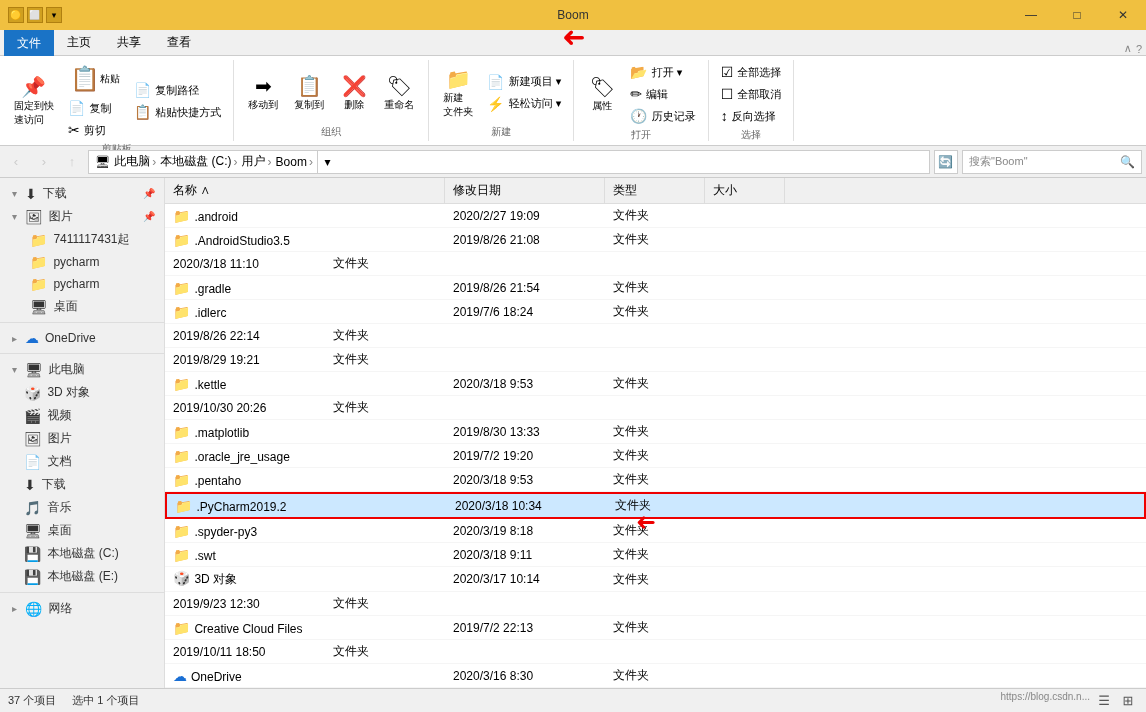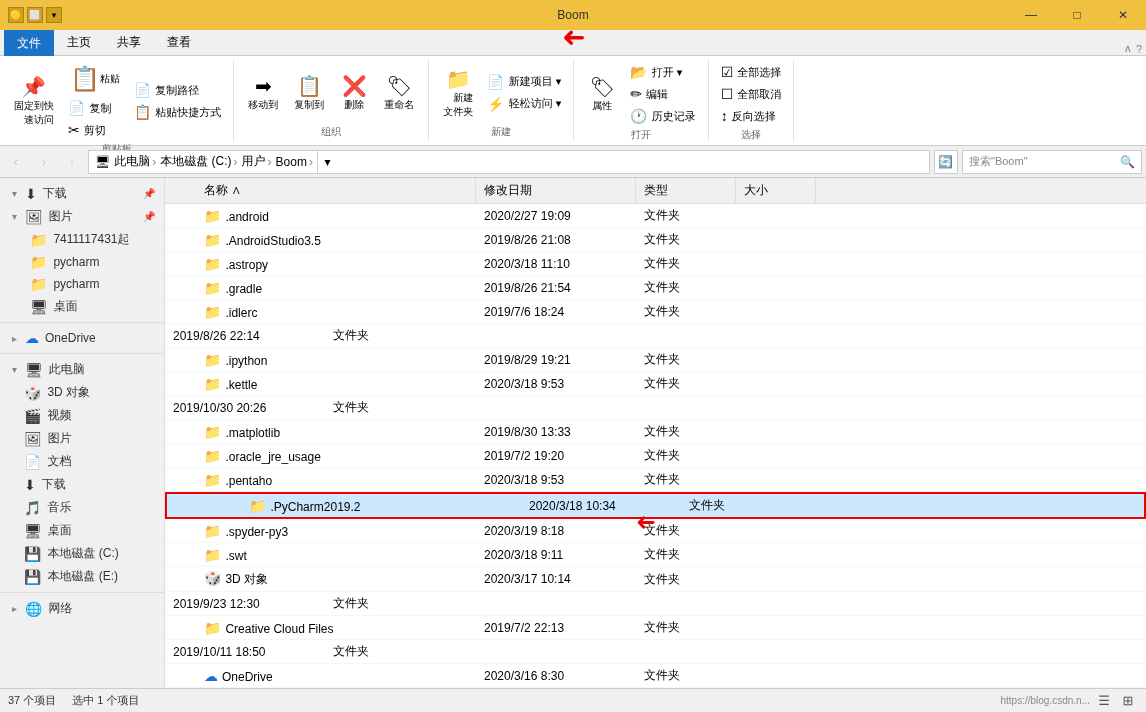--- a/index.html
+++ b/index.html
@@ -80,21 +80,21 @@
     .ribbon-btn {
       display: flex;
       flex-direction: column;
       align-items: center;
       padding: 3px 6px;
       cursor: pointer;
       border-radius: 3px;
       min-width: 40px;
     }
     .ribbon-btn .icon { font-size: 20px; }
-    .ribbon-btn .label { font-size: 10px; text-align: right; }
+    .ribbon-btn .label { font-size: 10px; text-align: left; }
     .ribbon-btn-sm {
       display: flex;
       align-items: center;
       gap: 4px;
       padding: 2px 4px;
       cursor: pointer;
       border-radius: 2px;
       font-size: 11px;
       white-space: nowrap;
     }
@@ -190,48 +190,48 @@
       position: sticky;
       top: 0;
       z-index: 1;
     }
     .file-list-header-col {
       padding: 4px 8px;
       cursor: pointer;
       user-select: none;
       border-right: 1px solid #ddd;
     }
-    .col-name { width: 280px; margin-left: 31px; }
+    .col-name { width: 280px; }
     .col-date { width: 160px; }
     .col-type { width: 100px; }
     .col-size { width: 80px; }
     .file-row {
       display: flex;
       align-items: center;
       font-size: 12px;
       cursor: pointer;
       border-bottom: 1px solid #f5f5f5;
     }
-    .file-row.selected { background: #cce8ff; border: 1px solid #7ec0ef; padding-left: 43px; }
+    .file-row.selected { background: #cce8ff; border: 1px solid #7ec0ef; }
     .file-cell { padding: 3px 8px; overflow: hidden; text-overflow: ellipsis; white-space: nowrap; }
     .file-icon { font-size: 14px; margin-right: 4px; }
 
     
     .status-bar {
       background: #f0f0f0;
       height: 24px;
       border-top: 1px solid #ccc;
       display: flex;
       align-items: center;
       padding: 0 8px;
       font-size: 11px;
       color: #333;
       gap: 16px;
     }
-    .status-right { margin-left: auto; display: flex; align-items: center; gap: 4px; }
+    .status-right { margin-left: auto; display: flex; gap: 4px; }
     .view-btn { width: 20px; height: 20px; display: flex; align-items: center; justify-content: center; cursor: pointer; font-size: 13px; color: #555; }
 
     
     ::-webkit-scrollbar { width: 10px; height: 10px; }
     ::-webkit-scrollbar-track { background: #f0f0f0; }
     ::-webkit-scrollbar-thumb { background: #c0c0c0; }
 
     .folder-icon { color: #f5c842; }
 
     
@@ -543,23 +543,20 @@
   </div>
         <div class="file-row">
     <div class="file-cell col-name">
       <span class="file-icon" style="color:#f5c842;">📁</span>.AndroidStudio3.5
     </div>
     <div class="file-cell col-date">2019/8/26 21:08</div>
     <div class="file-cell col-type">文件夹</div>
     <div class="file-cell col-size"></div>
   </div>
         <div class="file-row">
-    <div class="file-cell col-name">
-      <span class="file-icon" style="color:#f5c842;">📁</span>.astropy
-    </div>
     <div class="file-cell col-date">2020/3/18 11:10</div>
     <div class="file-cell col-type">文件夹</div>
     <div class="file-cell col-size"></div>
   </div>
         <div class="file-row">
     <div class="file-cell col-name">
       <span class="file-icon" style="color:#f5c842;">📁</span>.gradle
     </div>
     <div class="file-cell col-date">2019/8/26 21:54</div>
     <div class="file-cell col-type">文件夹</div>
@@ -572,23 +569,20 @@
     <div class="file-cell col-date">2019/7/6 18:24</div>
     <div class="file-cell col-type">文件夹</div>
     <div class="file-cell col-size"></div>
   </div>
         <div class="file-row">
     <div class="file-cell col-date">2019/8/26 22:14</div>
     <div class="file-cell col-type">文件夹</div>
     <div class="file-cell col-size"></div>
   </div>
         <div class="file-row">
-    <div class="file-cell col-name">
-      <span class="file-icon" style="color:#f5c842;">📁</span>.ipython
-    </div>
     <div class="file-cell col-date">2019/8/29 19:21</div>
     <div class="file-cell col-type">文件夹</div>
     <div class="file-cell col-size"></div>
   </div>
         <div class="file-row">
     <div class="file-cell col-name">
       <span class="file-icon" style="color:#f5c842;">📁</span>.kettle
     </div>
     <div class="file-cell col-date">2020/3/18 9:53</div>
     <div class="file-cell col-type">文件夹</div>

